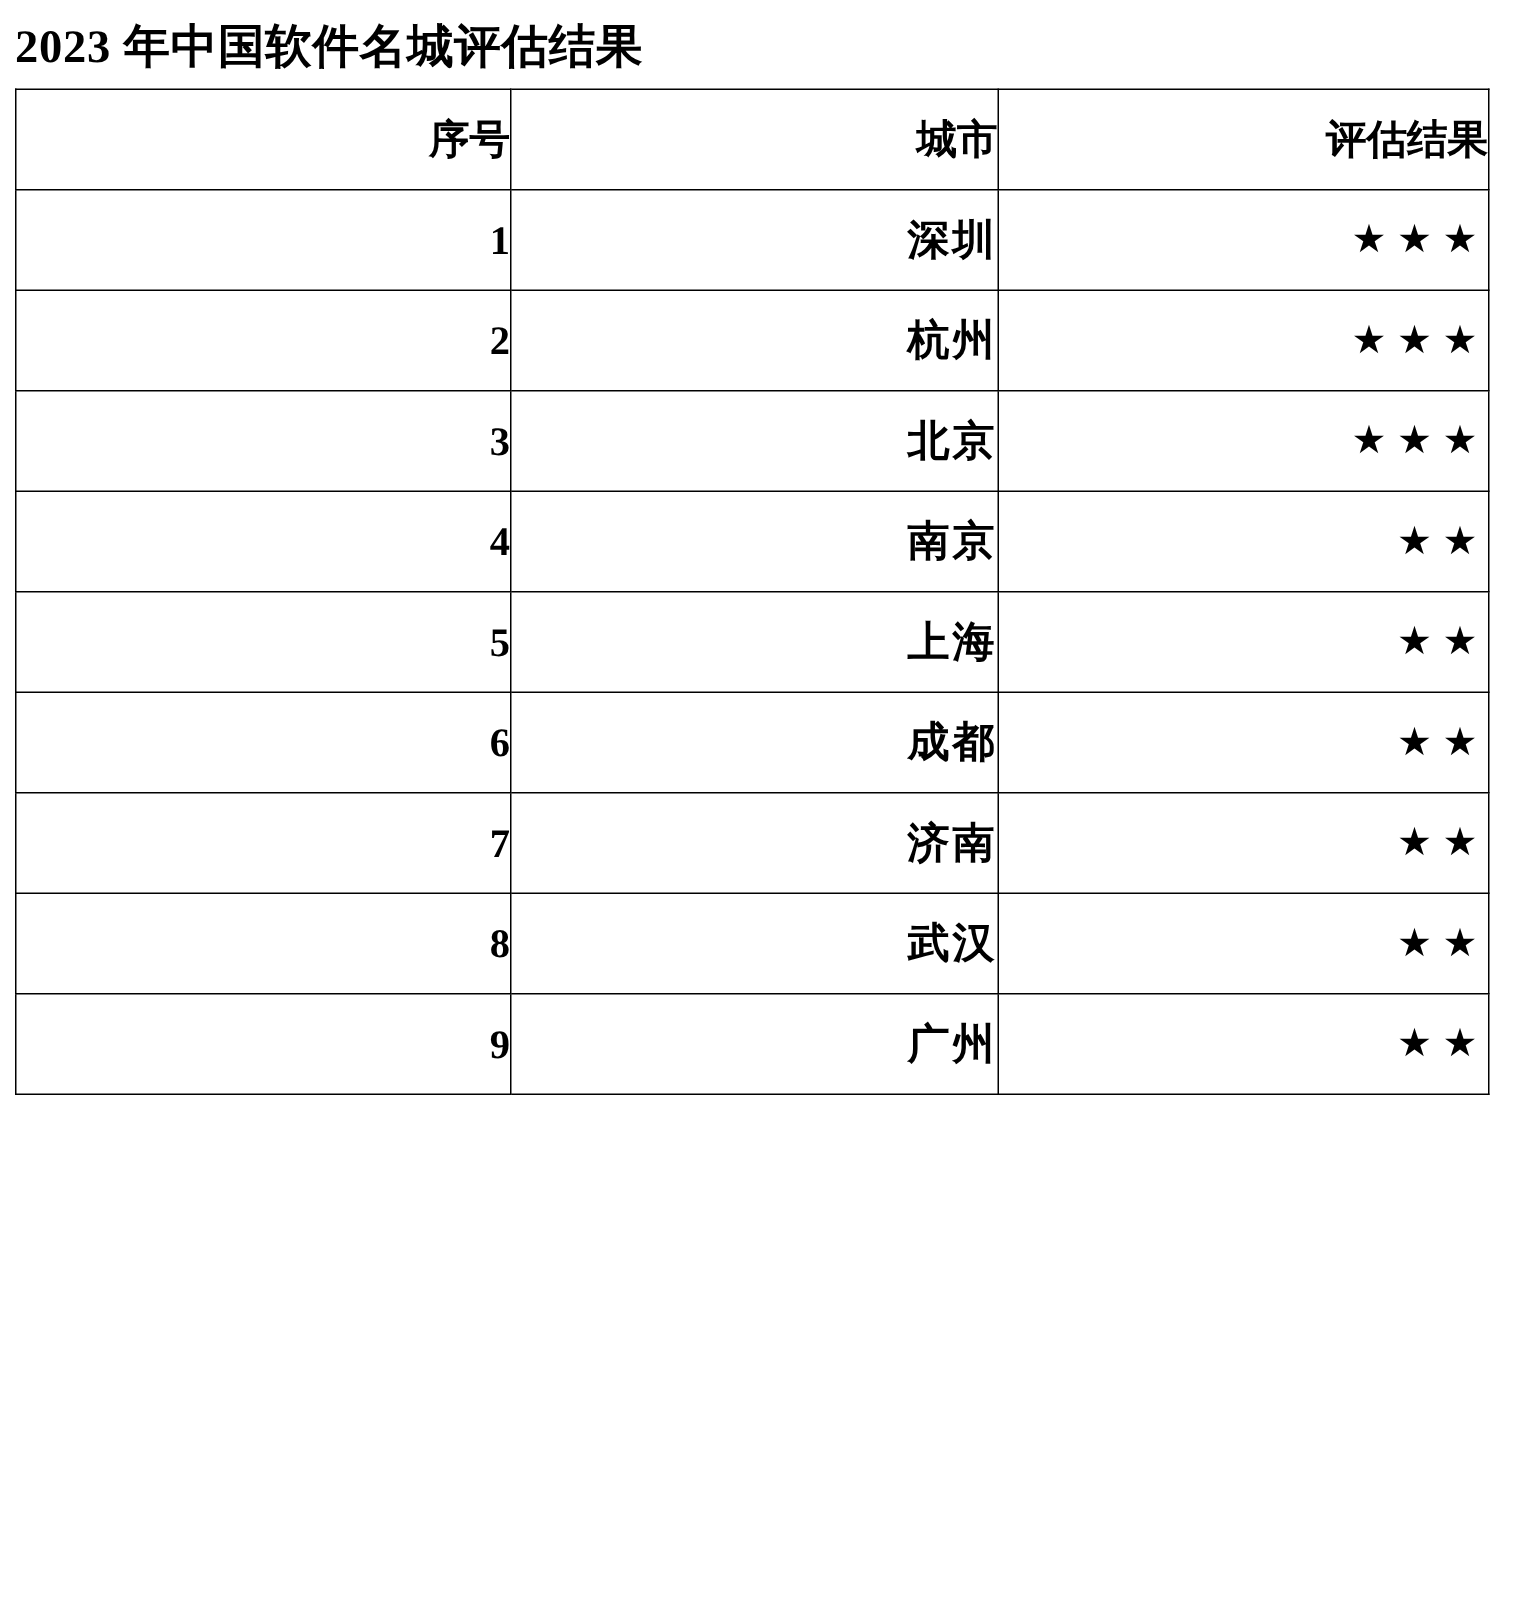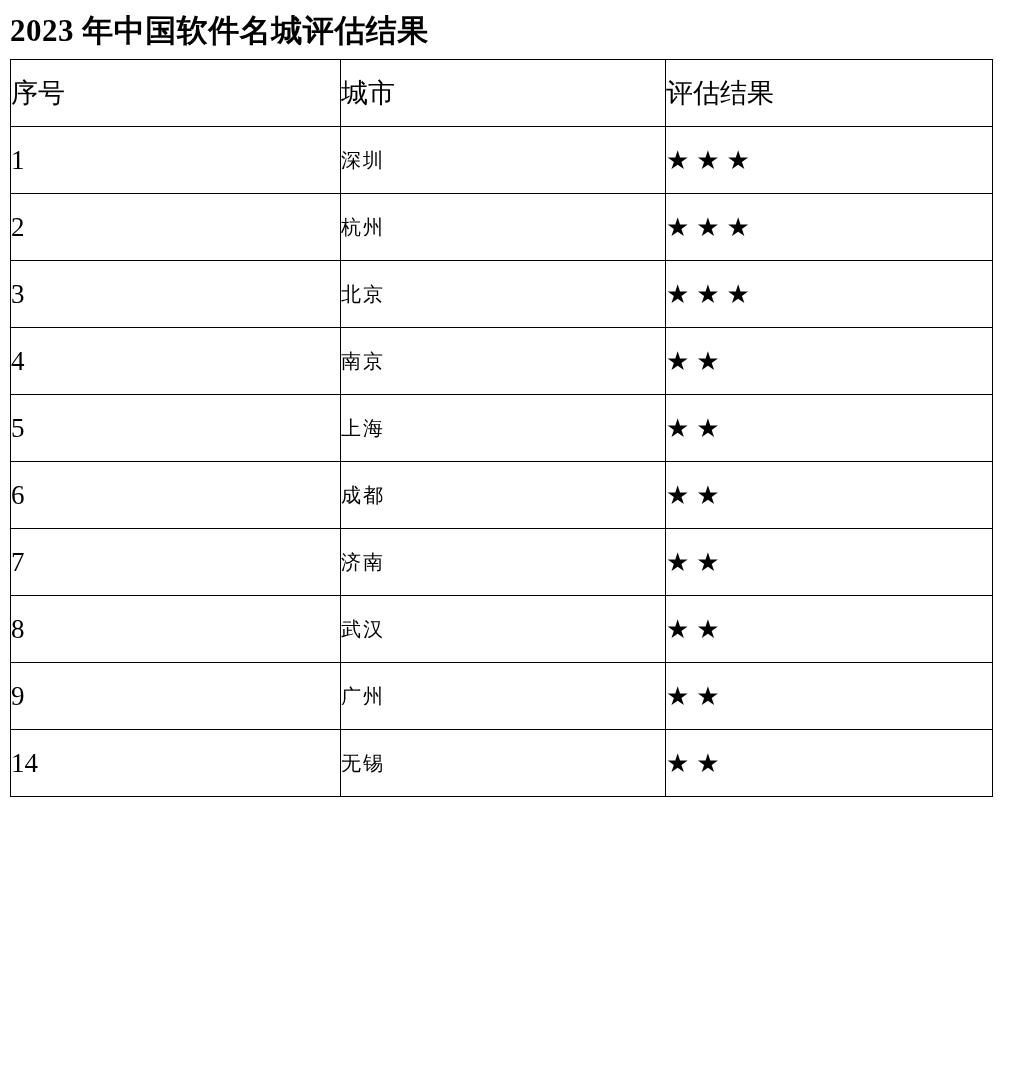--- a/index.html
+++ b/index.html
@@ -31,41 +31,41 @@
   }
   table.result-table {
     border-collapse: collapse;
     width: 982px;
     margin-left: 10px;
     table-layout: fixed;
   }
   table.result-table td,
   table.result-table th {
     border: 1.6px solid #000000;
-    text-align: left;
+    text-align: right;
     vertical-align: middle;
     padding: 0;
     height: 66px;
-    font-weight: 400;
+    font-weight: 700;
   }
   col.col-index { width: 330px; }
   col.col-city  { width: 325px; }
   col.col-eval  { width: 327px; }
 
   .head-cell {
     font-size: 27px;
     font-family: "Liberation Serif", "DejaVu Serif", serif;
     font-weight: 400;
   }
   .cell-index {
     font-size: 27px;
     font-family: "Liberation Serif", "DejaVu Serif", serif;
   }
   .cell-city {
-    font-size: 20px;
+    font-size: 28px;
     font-family: "Liberation Serif", "DejaVu Serif", serif;
     letter-spacing: 2px;
   }
   .cell-stars {
     font-size: 26px;
     letter-spacing: 7px;
     font-family: "DejaVu Sans", sans-serif;
     line-height: 1;
   }
 </style>
@@ -128,21 +128,16 @@
         <tr>
           <td class="cell-index">8</td>
           <td class="cell-city">武汉</td>
           <td class="cell-stars">★★</td>
         </tr>
         <tr>
           <td class="cell-index">9</td>
           <td class="cell-city">广州</td>
           <td class="cell-stars">★★</td>
         </tr>
-        <tr>
-          <td class="cell-index">14</td>
-          <td class="cell-city">无锡</td>
-          <td class="cell-stars">★★</td>
-        </tr>
       </tbody>
   </table>
 
 </div>
 
 </body></html>

